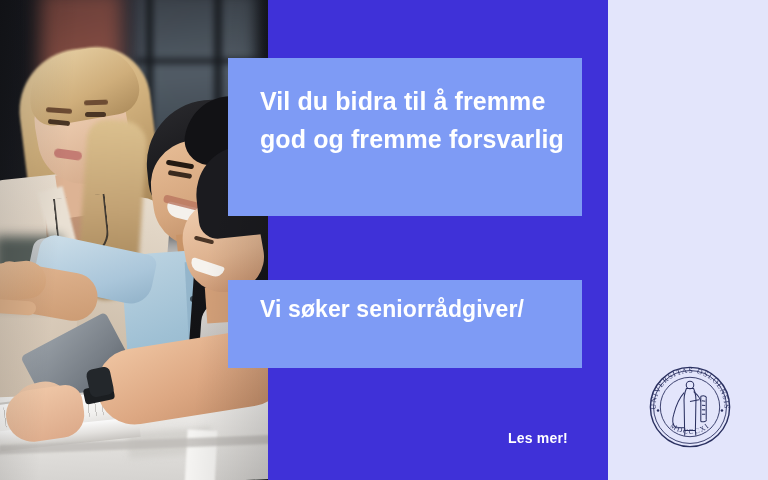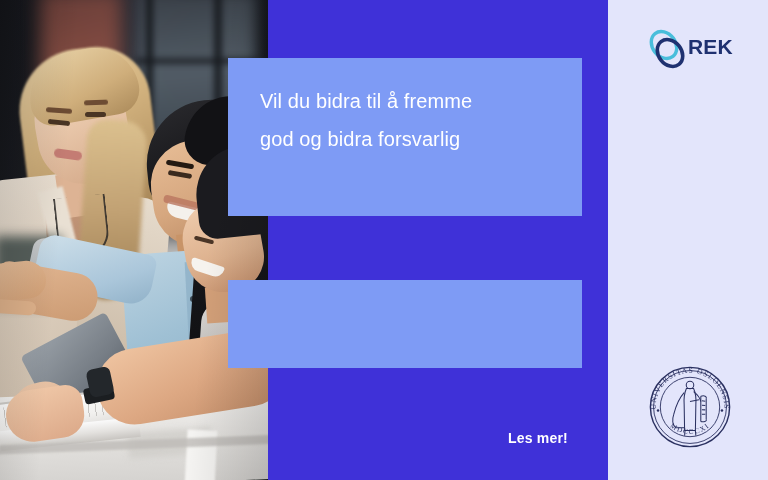--- a/index.html
+++ b/index.html
@@ -403,23 +403,23 @@
     position: absolute;
     background: #7E9BF5;
     box-sizing: border-box;
   }
   .box-1 {
     left: 228px; top: 58px; width: 354px; height: 158px;
     padding: 24px 26px 0 32px;
   }
   .box-1 .line {
     color: #ffffff;
-    font-size: 20px;
+    font-size: 25px;
     line-height: 38px;
-    font-weight: 400;
+    font-weight: 700;
     letter-spacing: .1px;
     white-space: nowrap;
   }
   .box-2 {
     left: 228px; top: 280px; width: 354px; height: 88px;
     padding: 14px 26px 0 32px;
   }
   .box-2 .line {
     color: #ffffff;
     font-size: 23px;
@@ -516,27 +516,20 @@
     <div class="ph-layer w2-arm"></div>
     <div class="ph-layer w2-watch-band"></div>
     <div class="ph-layer w2-watch"></div>
     <div class="ph-layer w2-hand"></div>
 
     <div class="ph-layer photo-shade"></div>
   </div>
 
   <div class="right-panel"></div>
 
-  <div class="rek-logo">
-    <svg class="rek-mark" viewBox="0 0 42 42">
-      <ellipse cx="18" cy="17" rx="11.5" ry="14.5" transform="rotate(-38 18 17)" fill="none" stroke="#49BEDB" stroke-width="3.4"></ellipse>
-      <ellipse cx="24" cy="25" rx="11.5" ry="14.5" transform="rotate(-38 24 25)" fill="none" stroke="#1F3170" stroke-width="3.6"></ellipse>
-    </svg>
-    <div class="rek-word">REK</div>
-  </div>
 
   <svg class="uio-seal" viewBox="0 0 100 100">
     <defs>
       <path id="topArc" d="M 12,50 A 38,38 0 0 1 88,50"></path>
       <path id="botArc" d="M 20,62 A 34,34 0 0 0 80,62"></path>
     </defs>
     <circle cx="50" cy="50" r="44" fill="none" stroke="#2A3060" stroke-width="1.6"></circle>
     <circle cx="50" cy="50" r="40.5" fill="none" stroke="#2A3060" stroke-width="1"></circle>
     <circle cx="50" cy="50" r="33" fill="none" stroke="#2A3060" stroke-width="1"></circle>
     <circle cx="14.5" cy="54" r="1.4" fill="#2A3060"></circle>
@@ -556,21 +549,22 @@
       <path d="M 62,38 L 62,66 M 68,41 L 68,64"></path>
       <path d="M 62,38 C 66,37 69,38 68,41"></path>
       <path d="M 62,66 C 65,67 69,66 68,64"></path>
       <path d="M 63.2,43 L 67,43.6 M 63.2,48 L 67,48.4 M 63.2,53 L 67,53.2 M 63.2,58 L 67,58"></path>
       <path d="M 50,44 L 60,42"></path>
     </g>
   </svg>
 
   <div class="text-box box-1">
     <div class="line">Vil du bidra til å fremme</div>
-    <div class="line">god og bidra forsvarlig</div>
+    <div class="line">god og fremme forsvarlig</div>
   </div>
 
   <div class="text-box box-2">
+    <div class="line">Vi søker seniorrådgiver/</div>
   </div>
 
   <div class="cta">Les mer!</div>
 
 </div>
 
 </body></html>

